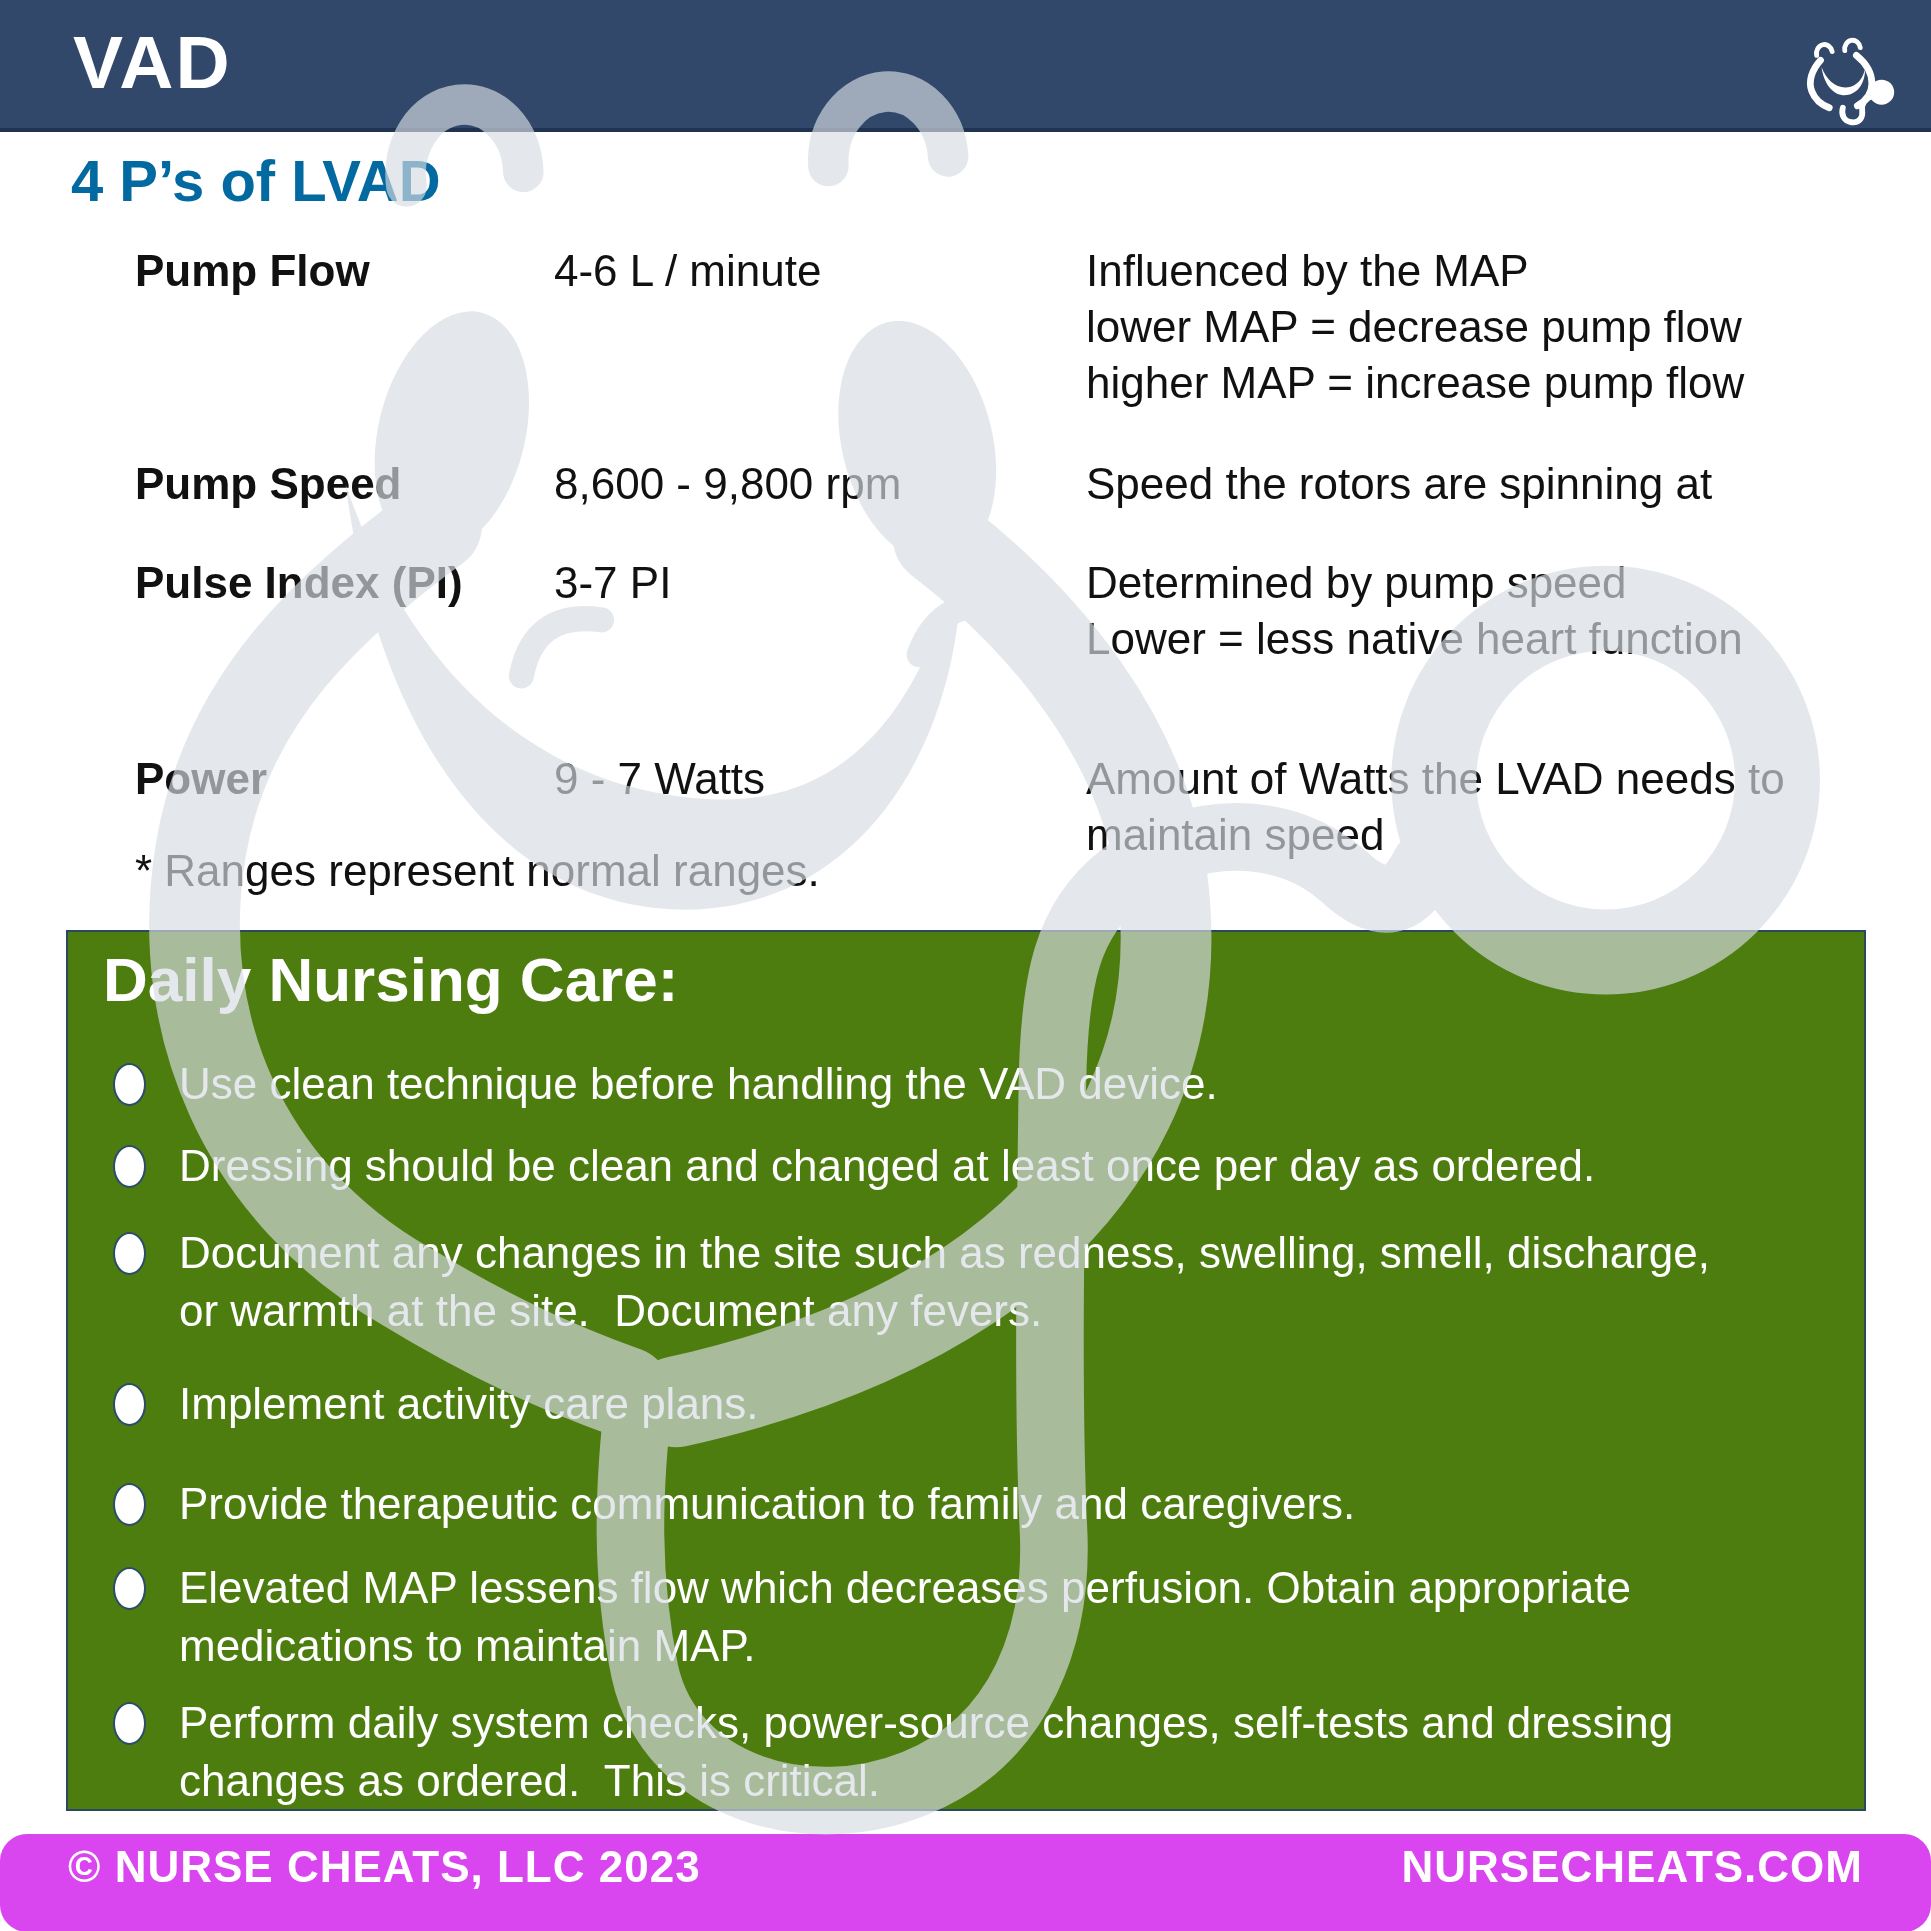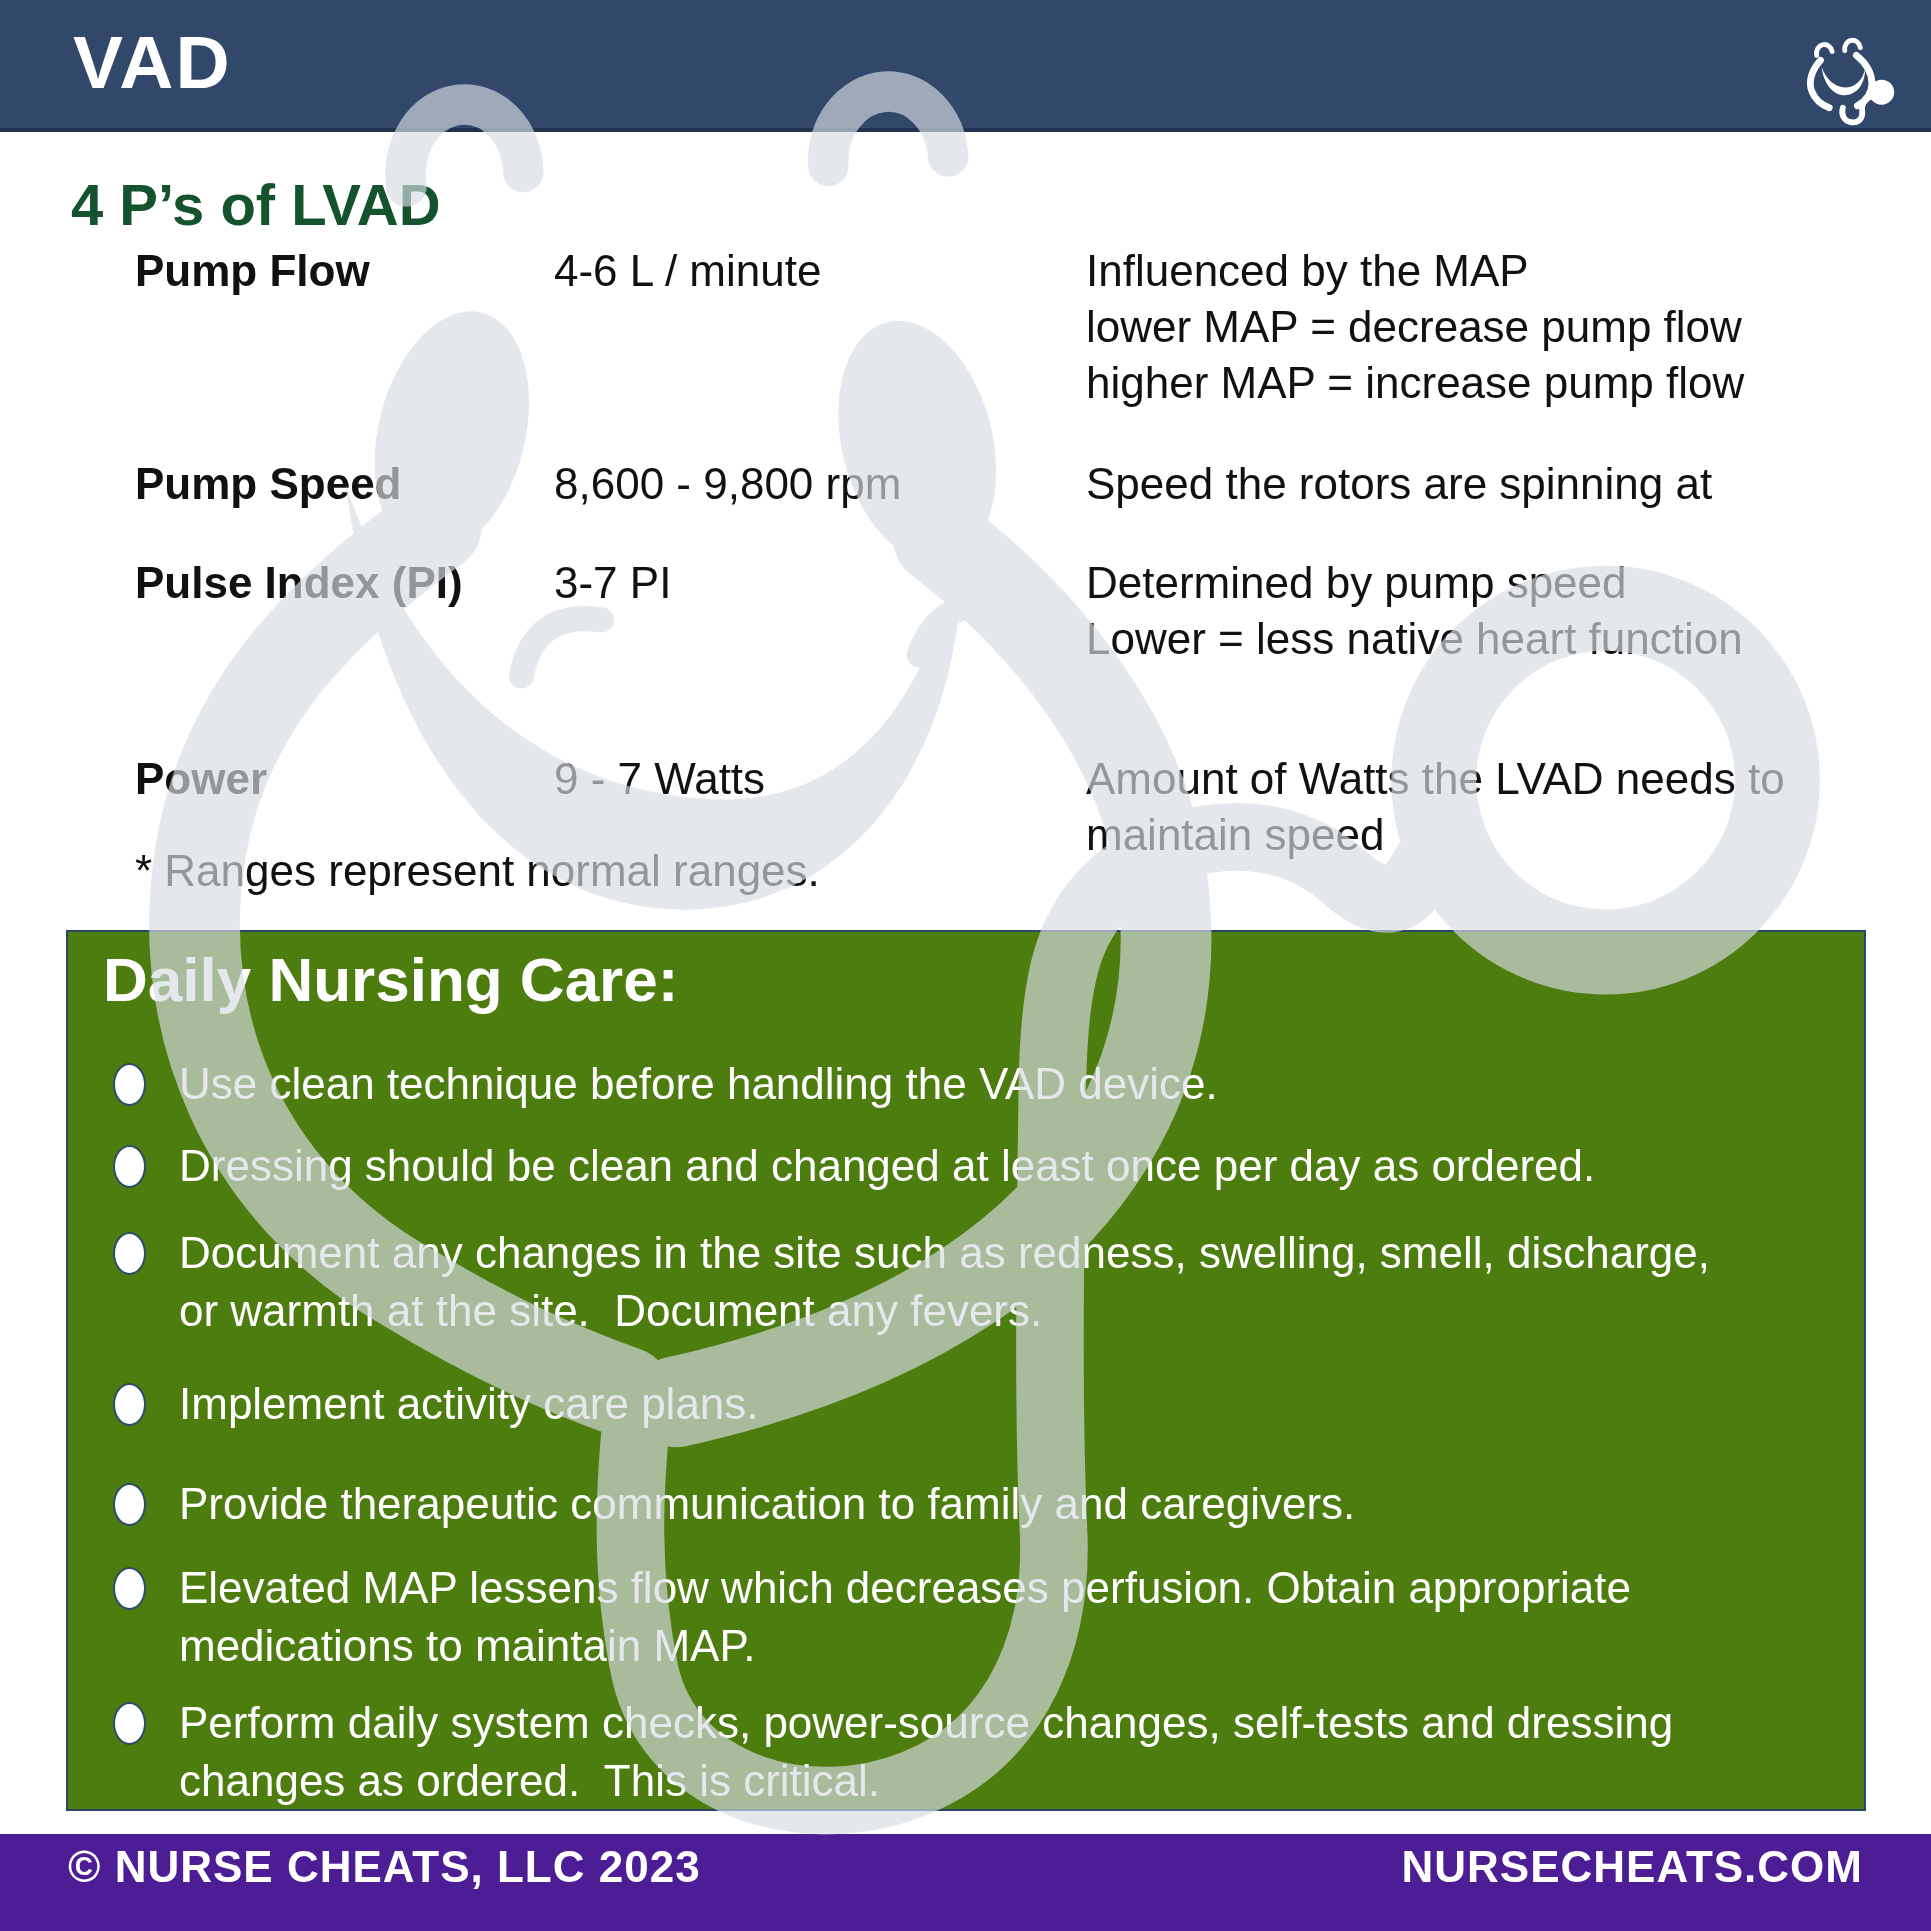--- a/index.html
+++ b/index.html
@@ -7,27 +7,27 @@
     width:1931px;height:1931px;position:relative;overflow:hidden;
     background:#ffffff;
     font-family:"Liberation Sans", sans-serif;
     -webkit-font-smoothing:antialiased;
   }
   
   .topbar{position:absolute;left:0;top:0;width:1931px;height:128px;background:#31486B;}
   .topbar-rule{position:absolute;left:0;top:128px;width:1931px;height:3.9px;background:#203452;}
   .app-title{position:absolute;left:73px;top:19.3px;font-size:75px;font-weight:bold;color:#ffffff;letter-spacing:1.9px;}
   .corner-logo{position:absolute;left:1804px;top:37px;}
-  .footbar{position:absolute;left:0;top:1834px;width:1931px;height:98px;background:#4c1d95;
+  .footbar{position:absolute;left:0;top:1834px;width:1931px;height:98px;background:#d946ef;
     display:flex;justify-content:space-between;align-items:flex-start;box-sizing:border-box;
-    padding:7.7px 68px 0 68px;}
+    padding:7.7px 68px 0 68px;border-radius:27px;}
   .footbar .ftxt{font-size:44px;font-weight:bold;color:#ffffff;letter-spacing:1px;}
 
   
-  .section-title{position:absolute;left:71px;top:147px;font-size:58px;font-weight:bold;color:#14532d;margin-top:24px;}
+  .section-title{position:absolute;left:71px;top:147px;font-size:58px;font-weight:bold;color:#0369a1;}
   .prow{position:absolute;left:0;width:1931px;}
   .prow .lbl{position:absolute;left:135px;top:0;width:425px;font-size:44px;font-weight:bold;color:#111;line-height:56px;}
   .prow .val{position:absolute;left:554px;top:0;width:483px;font-size:44px;color:#111;line-height:56px;}
   .prow .dsc{position:absolute;left:1086px;top:0;width:821px;font-size:44px;color:#111;line-height:56px;}
   .note{position:absolute;left:135px;top:846px;font-size:44px;font-weight:normal;color:#111;}
 
   
   .care-panel{position:absolute;left:66px;top:930px;width:1800px;height:881px;
     background:#4d7c0f;border:2.9px solid #2A4763;box-sizing:border-box;}
   .care-title{position:absolute;left:35px;top:11.6px;font-size:62px;font-weight:bold;color:#ffffff;}

